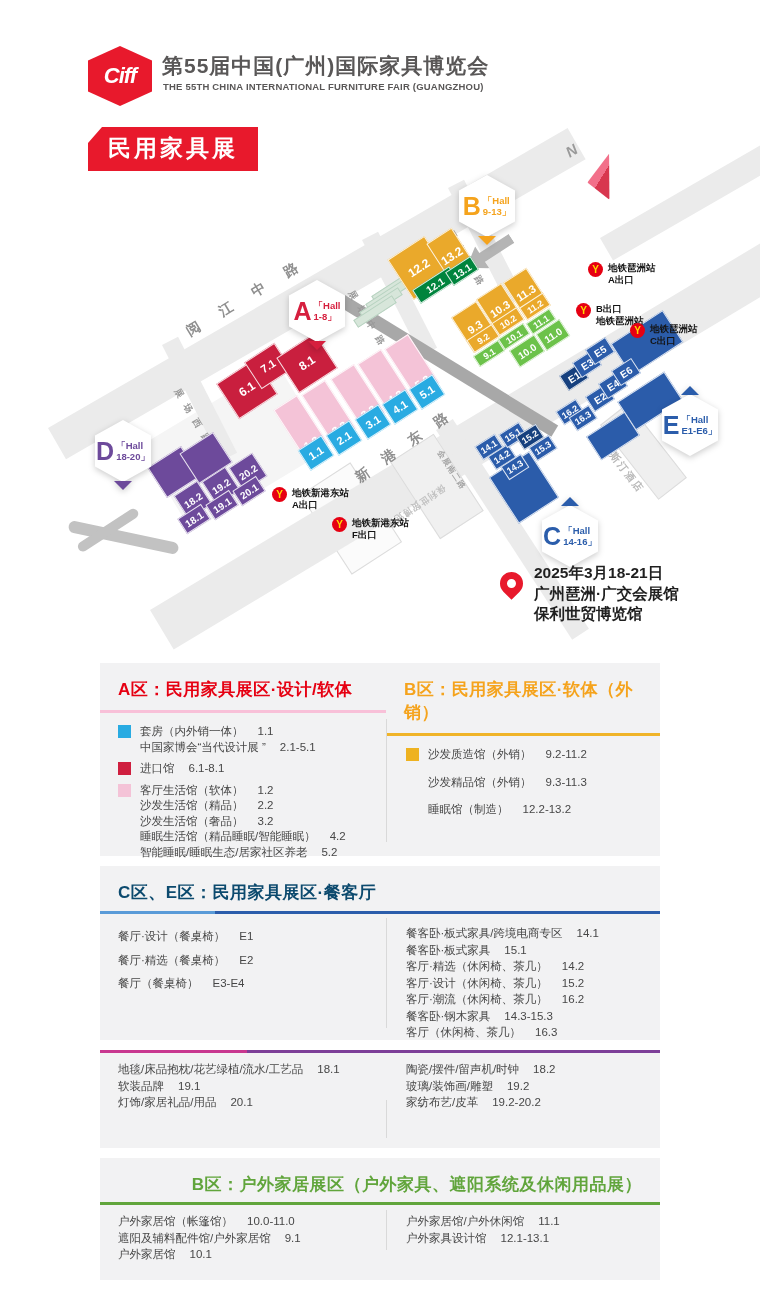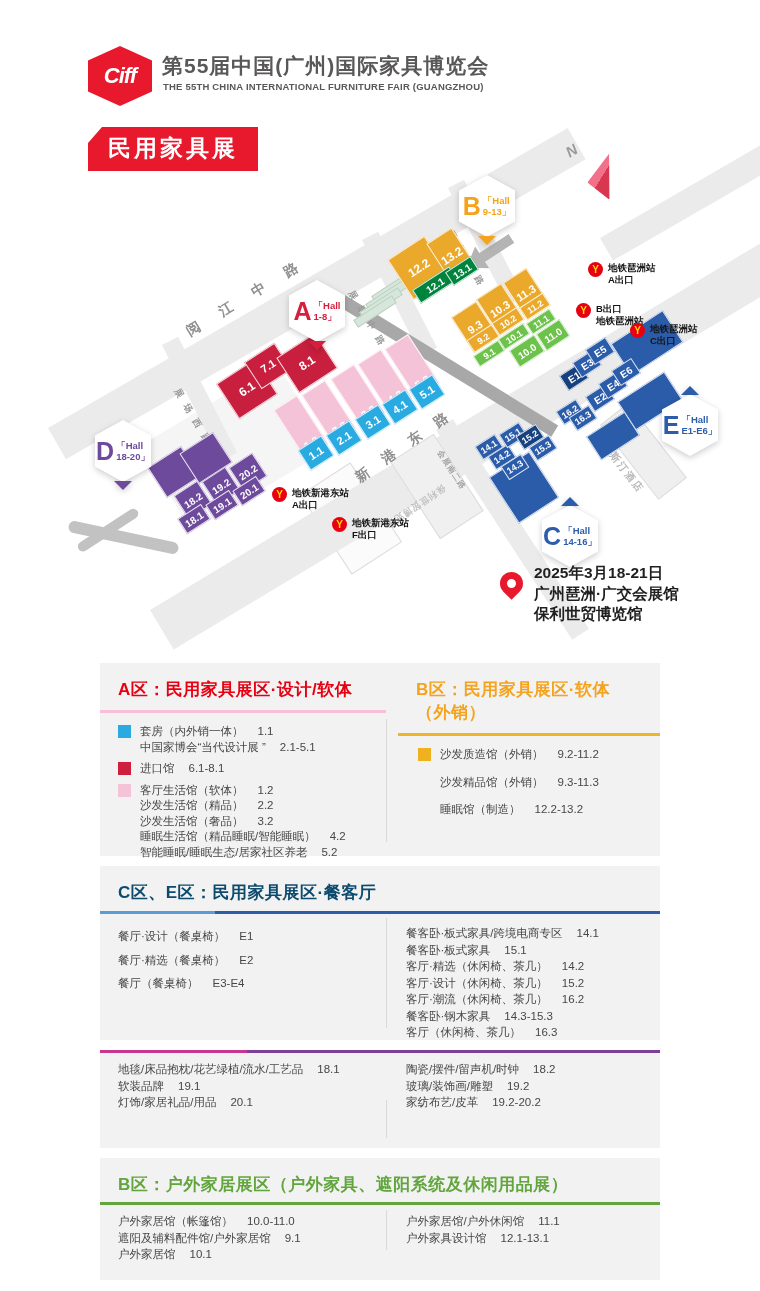--- a/index.html
+++ b/index.html
@@ -86,21 +86,21 @@
   .items{padding:11px 16px 0 18px;}
   .li{display:flex;align-items:center;font-size:11.5px;color:#474747;line-height:15.5px;white-space:nowrap;}
   .li .sw{width:13px;height:13px;margin-right:9px;flex:0 0 auto;}
   .li .sw.none{background:transparent;}
   .li .code{margin-left:14px;}
   .mt6{margin-top:6px;}
   .spread .li{margin-bottom:12px;}
   .vdiv{position:absolute;left:286px;width:1px;background:#d9d9d9;}
   .twocol{display:flex;}
   .twocol .colL{width:286px;box-sizing:border-box;}
-  .twocol .colR{flex:1;box-sizing:border-box;padding-left:12px;}
+  .twocol .colR{flex:1;box-sizing:border-box;}
   .lh23 .li{line-height:23.5px;}
   .lh16 .li{line-height:16.5px;}
   .sw-blue{background:#29abe2;}.sw-red{background:#cf1f3f;}.sw-pink{background:#f4c3d7;}.sw-yel{background:#eeb220;}
 </style>
 </head>
 <body>
 
 <div id="page">
 
   <div class="abs logo">
@@ -436,21 +436,21 @@
             <span class="code">19.2</span>
           </div>
         <div class="li">
             <span>家纺布艺/皮革</span>
             <span class="code">19.2-20.2</span>
           </div>
       </div>
     </div>
   </div>
 
-  <div class="abs card" style="top:1158px;height:122px;">
+  <div class="abs card" style="top:1158px;height:122px;text-align:right;">
     <div class="vdiv" style="top:52px;bottom:30px;"></div>
     <div class="sec-title" style="color:#61a53c;padding-bottom:6px;">B区：户外家居展区（户外家具、遮阳系统及休闲用品展）</div>
     <div class="rule">
         <span style="width:100%;background:#61a53c;"></span>
       </div>
     <div class="twocol">
       <div class="colL items lh16" style="padding-top:8px;">
         <div class="li">
             <span>户外家居馆（帐篷馆）</span>
             <span class="code">10.0-11.0</span>

